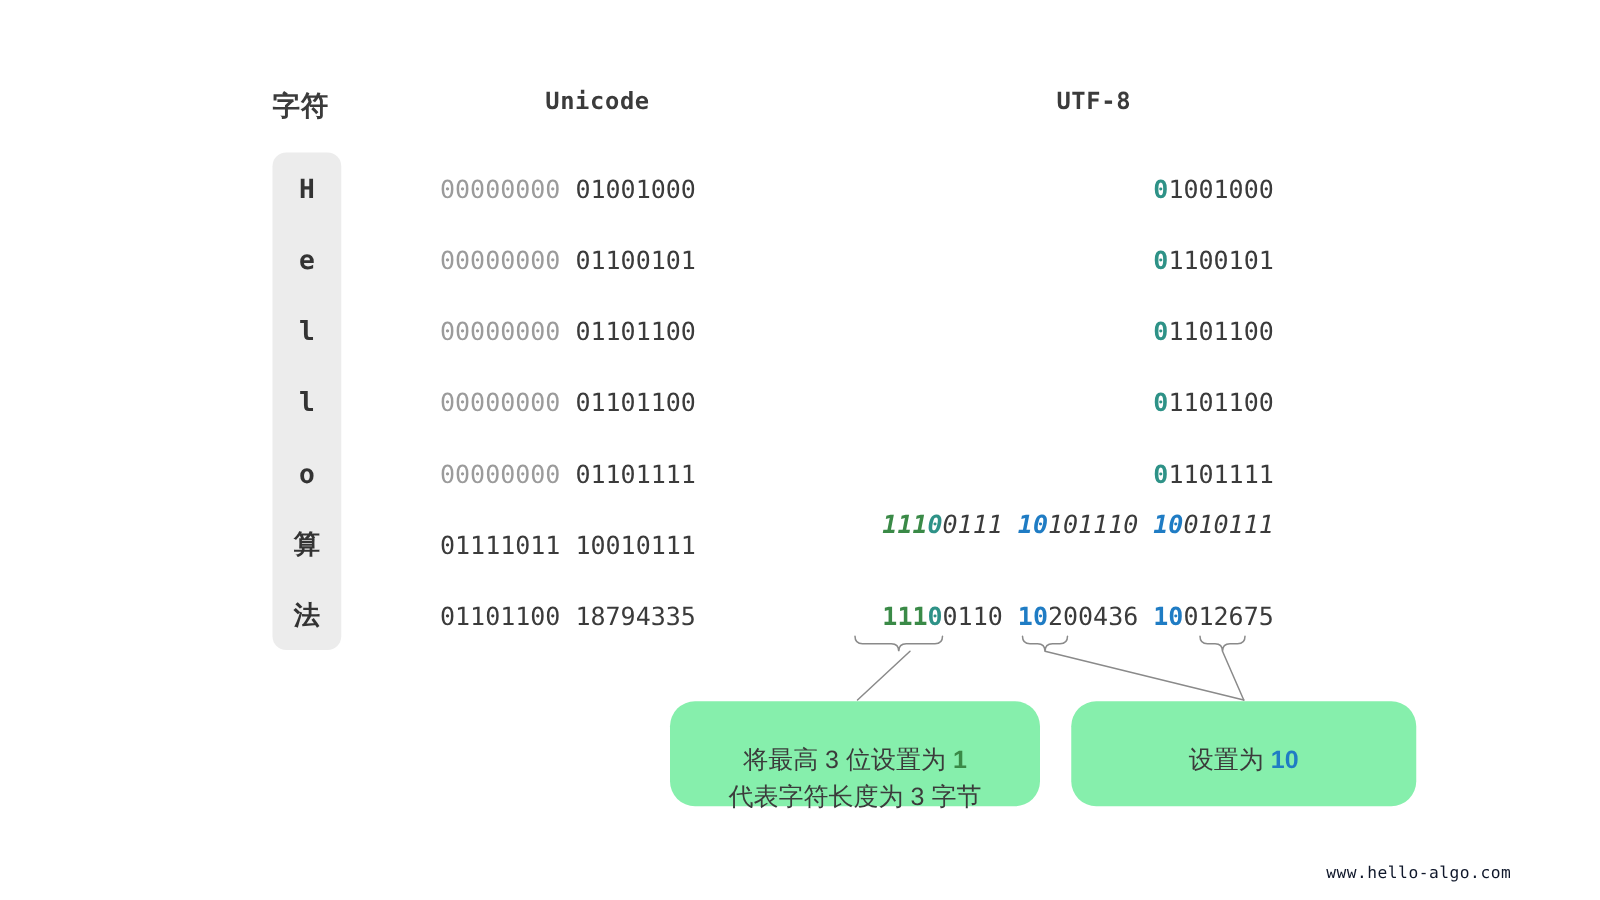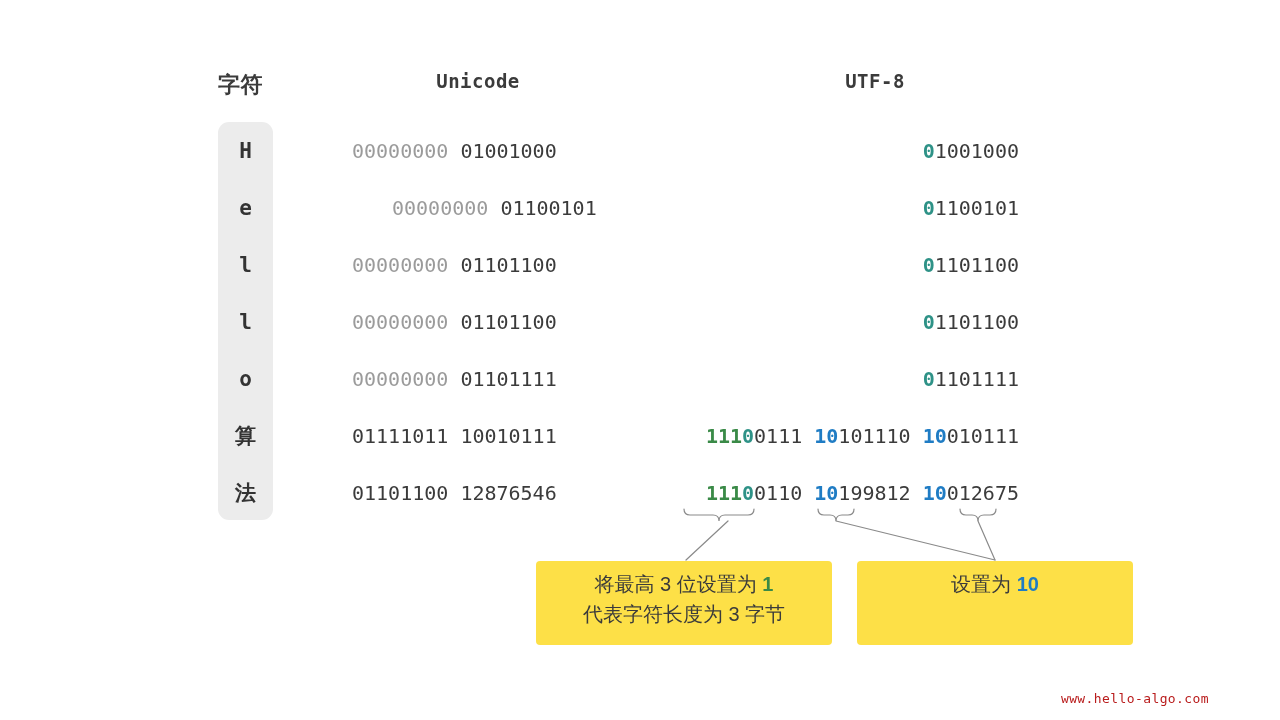--- a/index.html
+++ b/index.html
@@ -81,28 +81,28 @@
   }
   .dim  { color: #9b9b9b; }
   .dark { color: #3b3b3b; }
   .green { color: #3a8a47; font-weight: bold; }
   .teal  { color: #2e9287; font-weight: bold; }
   .blue  { color: #1f7cc4; font-weight: bold; }
 
   
   .callout {
     position: absolute;
-    background: #fde047;
-    border-radius: 4px;
+    background: #86efac;
+    border-radius: 20px;
     color: #3b3b3b;
     font-family: "Liberation Sans", "DejaVu Sans", sans-serif;
     font-size: 20px;
     line-height: 30px;
     text-align: center;
-    padding: 8px 18px;
+    padding: 32px 18px;
     box-sizing: border-box;
   }
   #callout-1 {
     left: 536px;
     top: 561px;
     width: 296px;
     height: 84px;
   }
   #callout-2 {
     left: 857px;
@@ -120,57 +120,57 @@
     pointer-events: none;
   }
 
   
   #watermark {
     position: absolute;
     right: 24px;
     bottom: 14px;
     font-family: "DejaVu Sans Mono", "Liberation Mono", monospace;
     font-size: 13px;
-    color: #b91c1c;
+    color: #0f172a;
     letter-spacing: 0.4px;
   }
 </style>
 </head>
 <body>
 
 <div id="stage">
 
   <div class="col-header" id="hdr-char">字符</div>
   <div class="col-header" id="hdr-uni">Unicode</div>
   <div class="col-header" id="hdr-utf">UTF-8</div>
 
   <div id="char-pill"></div>
 
   <div id="rows-mount">
       <div class="char-cell latin" style="top: 136px;">H</div>
       <div class="bin uni-cell" style="top: 136px; text-align: center;"><span class="dim">00000000</span> <span class="dark">01001000</span></div>
       <div class="bin utf-cell" style="top: 136px;"><span><span class="teal">0</span><span class="dark">1001000</span></span></div>
       <div class="char-cell latin" style="top: 193px;">e</div>
-      <div class="bin uni-cell" style="top: 193px; margin-left: 40px;"><span class="dim">00000000</span> <span class="dark">01100101</span></div>
+      <div class="bin uni-cell" style="top: 193px;"><span class="dim">00000000</span> <span class="dark">01100101</span></div>
       <div class="bin utf-cell" style="top: 193px;"><span><span class="teal">0</span><span class="dark">1100101</span></span></div>
       <div class="char-cell latin" style="top: 250px;">l</div>
       <div class="bin uni-cell" style="top: 250px;"><span class="dim">00000000</span> <span class="dark">01101100</span></div>
       <div class="bin utf-cell" style="top: 250px;"><span><span class="teal">0</span><span class="dark">1101100</span></span></div>
       <div class="char-cell latin" style="top: 307px;">l</div>
       <div class="bin uni-cell" style="top: 307px;"><span class="dim">00000000</span> <span class="dark">01101100</span></div>
       <div class="bin utf-cell" style="top: 307px;"><span><span class="teal">0</span><span class="dark">1101100</span></span></div>
       <div class="char-cell latin" style="top: 364px;">o</div>
       <div class="bin uni-cell" style="top: 364px;"><span class="dim">00000000</span> <span class="dark">01101111</span></div>
       <div class="bin utf-cell" style="top: 364px;"><span><span class="teal">0</span><span class="dark">1101111</span></span></div>
       <div class="char-cell" style="top: 421px;">算</div>
       <div class="bin uni-cell" style="top: 421px;"><span class="dark">01111011</span> <span class="dark">10010111</span></div>
-      <div class="bin utf-cell" style="top: 421px;"><span><span class="green">111</span><span class="teal">0</span><span class="dark">0111</span></span> <span><span class="blue">10</span><span class="dark">101110</span></span> <span><span class="blue">10</span><span class="dark">010111</span></span></div>
+      <div class="bin utf-cell" style="top: 404px; font-style: italic;"><span><span class="green">111</span><span class="teal">0</span><span class="dark">0111</span></span> <span><span class="blue">10</span><span class="dark">101110</span></span> <span><span class="blue">10</span><span class="dark">010111</span></span></div>
       <div class="char-cell" style="top: 478px;">法</div>
-      <div class="bin uni-cell" style="top: 478px;"><span class="dark">01101100</span> <span class="dark">12876546</span></div>
-      <div class="bin utf-cell" style="top: 478px;"><span><span class="green">111</span><span class="teal">0</span><span class="dark">0110</span></span> <span><span class="blue">10</span><span class="dark">199812</span></span> <span><span class="blue">10</span><span class="dark">012675</span></span></div>
+      <div class="bin uni-cell" style="top: 478px;"><span class="dark">01101100</span> <span class="dark">18794335</span></div>
+      <div class="bin utf-cell" style="top: 478px;"><span><span class="green">111</span><span class="teal">0</span><span class="dark">0110</span></span> <span><span class="blue">10</span><span class="dark">200436</span></span> <span><span class="blue">10</span><span class="dark">012675</span></span></div>
     </div>
 
   <svg id="connectors" viewBox="0 0 1280 720" xmlns="http://www.w3.org/2000/svg">
     <g fill="none" stroke="#8a8a8a" stroke-width="1.2" stroke-linecap="round">
 
       <path d="M684,509 q0,6 6,6 h23 q6,0 6,6 q0,-6 6,-6 h23 q6,0 6,-6"></path>
 
       <path d="M728,521 L686,560"></path>
 
       <path d="M818,509 q0,6 6,6 h6 q6,0 6,6 q0,-6 6,-6 h6 q6,0 6,-6"></path>

